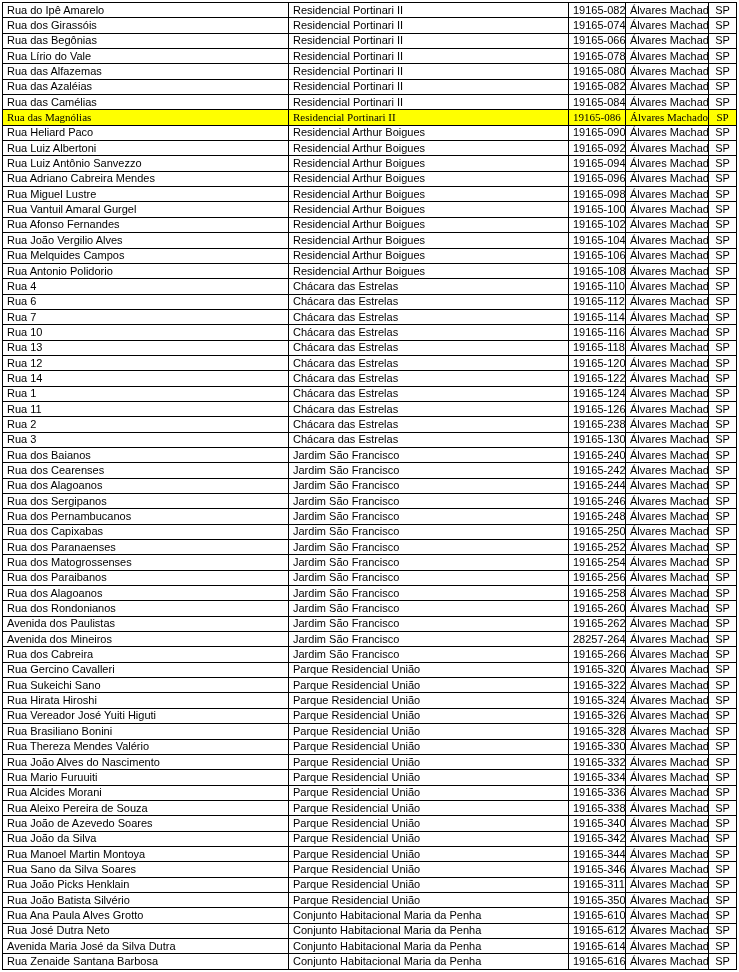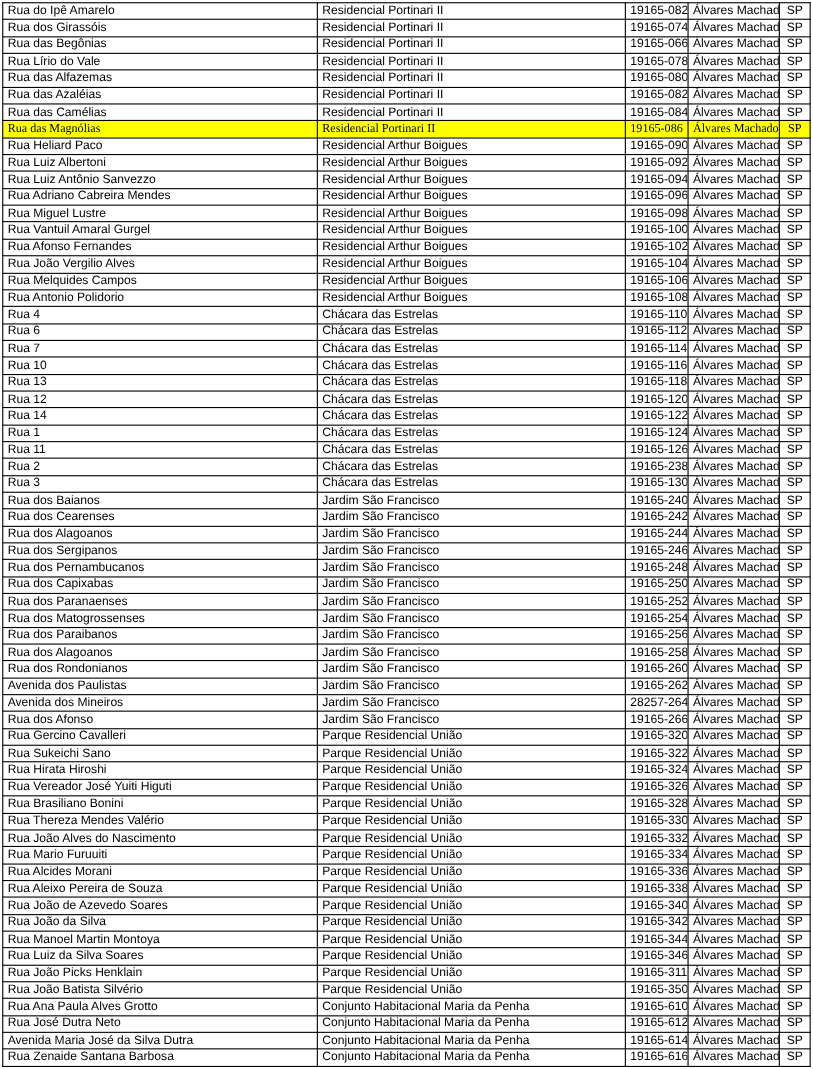--- a/index.html
+++ b/index.html
@@ -340,21 +340,21 @@
         <td class="state-cell">SP</td>
       </tr>
       <tr>
         <td class="street-cell">Avenida dos Mineiros</td>
         <td class="neighborhood-cell">Jardim São Francisco</td>
         <td class="cep-cell">28257-264</td>
         <td class="city-cell">Álvares Machado</td>
         <td class="state-cell">SP</td>
       </tr>
       <tr>
-        <td class="street-cell">Rua dos Afonso</td>
+        <td class="street-cell">Rua dos Cabreira</td>
         <td class="neighborhood-cell">Jardim São Francisco</td>
         <td class="cep-cell">19165-266</td>
         <td class="city-cell">Álvares Machado</td>
         <td class="state-cell">SP</td>
       </tr>
       <tr>
         <td class="street-cell">Rua Gercino Cavalleri</td>
         <td class="neighborhood-cell">Parque Residencial União</td>
         <td class="cep-cell">19165-320</td>
         <td class="city-cell">Álvares Machado</td>
@@ -438,21 +438,21 @@
         <td class="state-cell">SP</td>
       </tr>
       <tr>
         <td class="street-cell">Rua Manoel Martin Montoya</td>
         <td class="neighborhood-cell">Parque Residencial União</td>
         <td class="cep-cell">19165-344</td>
         <td class="city-cell">Álvares Machado</td>
         <td class="state-cell">SP</td>
       </tr>
       <tr>
-        <td class="street-cell">Rua Luiz da Silva Soares</td>
+        <td class="street-cell">Rua Sano da Silva Soares</td>
         <td class="neighborhood-cell">Parque Residencial União</td>
         <td class="cep-cell">19165-346</td>
         <td class="city-cell">Álvares Machado</td>
         <td class="state-cell">SP</td>
       </tr>
       <tr>
         <td class="street-cell">Rua João Picks Henklain</td>
         <td class="neighborhood-cell">Parque Residencial União</td>
         <td class="cep-cell">19165-311</td>
         <td class="city-cell">Álvares Machado</td>

